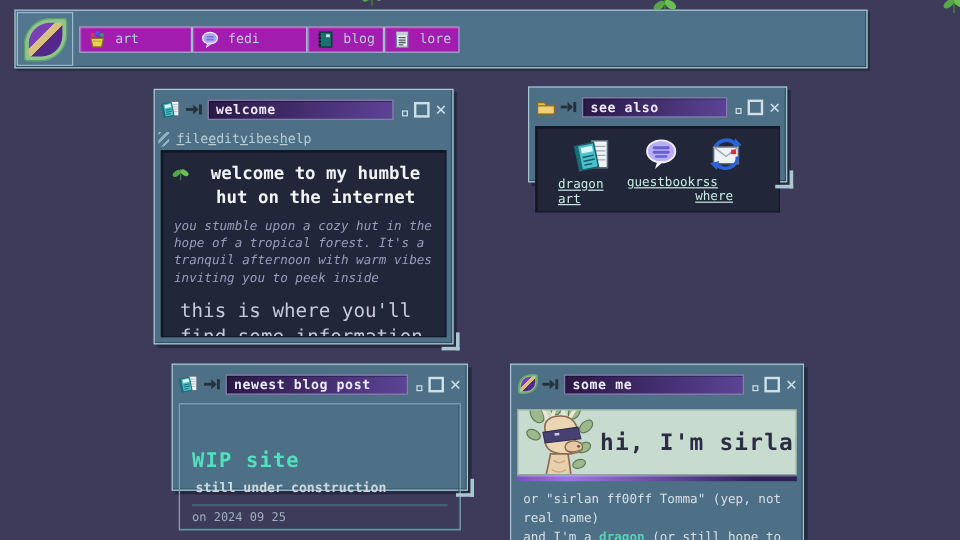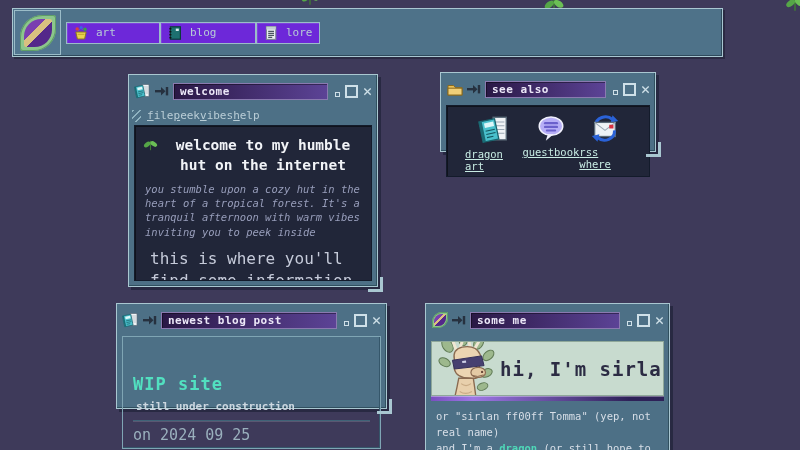--- a/index.html
+++ b/index.html
@@ -22,21 +22,21 @@
     background:#527690; display:flex; align-items:center; justify-content:center;
   }
   .leaf-logo { width:36px; height:36px; background:#8cc68c;
     border-radius:62% 8% 62% 8%; padding:4px;
     box-shadow: inset 0 0 0 1px #5e9e66; }
   .leaf-logo .inner { width:100%; height:100%; border-radius:62% 8% 62% 8%;
     background:linear-gradient(135deg,#7a3fb0 38%,#d9c080 38% 54%,#54288a 54%); }
   .btn-grid { display:grid; grid-template-columns:94px 96px; grid-auto-rows:22px;
     grid-auto-flow:column; margin-left:4px; }
   .bar-btn {
-    border:1px solid #9bbcc8; background:#6d28d9; display:flex; align-items:center;
+    border:1px solid #9bbcc8; background:#a21caf; display:flex; align-items:center;
     gap:7px; padding:0 6px; color:#b7ccd5; font-size:11px; cursor:pointer;
     box-shadow: inset 1px 1px 0 rgba(255,255,255,.12);
   }
   .bar-btn svg { flex:0 0 auto; }
 
   
   .deco { position:absolute; }
 
   
   .window {
@@ -84,27 +84,27 @@
 
   
   #win-seealso { left:440px; top:72px; width:216px; height:80px; }
   .links-row { flex:1; margin:0 5px 5px; background:#212639; border:1px solid #131b2b;
     box-shadow: inset 1px 1px 0 rgba(0,0,0,.5);
     display:flex; justify-content:space-between; padding:8px 18px 4px; }
   .link-item { display:flex; flex-direction:column; align-items:center; gap:3px; cursor:pointer; }
   .link-item .lbl { color:#c8ece4; font-size:10.5px; text-decoration:underline; }
 
   
-  #win-blog { left:116px; top:303px; width:271px; height:106px; }
+  #win-blog { left:143px; top:303px; width:247px; height:106px; }
   .blog-content { flex:1; margin:0 5px 5px; border:1px solid #7fa5b4;
     box-shadow: inset -1px -1px 0 #35566a; padding:5px 10px 4px; }
   .blog-h { color:#52e0c0; font-size:17px; font-weight:bold; letter-spacing:1px;margin-top:32px; }
   .blog-sub { color:#ccd7e0; font-size:11px; font-weight:bold; padding:6px 0 7px 3px; }
   .blog-hr { border:0; border-top:1px solid #3f6377; box-shadow:0 1px 0 rgba(255,255,255,.15); }
-  .blog-date { color:#9ab0bd; font-size:15px; padding-top:5px; }
+  .blog-date { color:#9ab0bd; font-size:10px; padding-top:5px; }
 
   
   #win-about { left:425px; top:303px; width:245px; height:170px; }
   .banner { margin:5px 5px 0; height:78px; background:#c8dbcf; border:1px solid #8fa89a;
     display:flex; align-items:center; overflow:hidden; }
   .banner .dragon { flex:0 0 auto; margin:2px 4px 0 6px; }
   .banner .hi { color:#2c2c44; font-size:19px; font-weight:bold; letter-spacing:1px; white-space:nowrap; }
   .grad-bar { height:7px; margin:0 5px;
     background:linear-gradient(90deg,#7a4fc0 0%,#9d76e4 18%,#2e2158 85%);
     box-shadow: inset 0 1px 0 rgba(255,255,255,.35); }
@@ -225,20 +225,26 @@
     </div>
     <div class="btn-grid">
       <div class="bar-btn">
         <svg width="16" height="16" viewBox="0 0 16 16">
             <use href="#i-art"></use>
           </svg>
         <span>art</span>
       </div>
       <div class="bar-btn">
         <svg width="16" height="16" viewBox="0 0 16 16">
+            <use href="#i-fedi"></use>
+          </svg>
+        <span>fedi</span>
+      </div>
+      <div class="bar-btn">
+        <svg width="16" height="16" viewBox="0 0 16 16">
             <use href="#i-blog"></use>
           </svg>
         <span>blog</span>
       </div>
       <div class="bar-btn">
         <svg width="16" height="16" viewBox="0 0 16 16">
             <use href="#i-lore"></use>
           </svg>
         <span>lore</span>
       </div>
@@ -259,32 +265,32 @@
       </span>
       <div class="title-box">welcome</div>
       <div class="controls">
         <div class="btn-min"></div>
         <div class="btn-max"></div>
         <div class="btn-close">✕</div>
       </div>
     </div>
     <div class="menubar">
       <span class="menu-item">file</span>
-      <span class="menu-item">peek</span>
+      <span class="menu-item">edit</span>
       <span class="menu-item">vibes</span>
       <span class="menu-item">help</span>
     </div>
     <div class="content-dark">
       <div class="welcome-head">
         <svg width="17" height="13" viewBox="0 0 16 12" style="margin-top:3px">
             <use href="#i-sprig"></use>
           </svg>
         <div class="txt">welcome to my humble hut on the internet</div>
       </div>
-      <div class="flavor">you stumble upon a cozy hut in the heart of a tropical forest. It's a tranquil afternoon with warm vibes inviting you to peek inside</div>
+      <div class="flavor">you stumble upon a cozy hut in the hope of a tropical forest. It's a tranquil afternoon with warm vibes inviting you to peek inside</div>
       <div class="wbody">this is where you'll find some information about me, friends, interests, thoughts...</div>
 
     </div>
     <div class="resize-corner"></div>
   </div>
 
   <div class="window" id="win-seealso">
     <div class="titlebar">
       <span class="win-icon">
         <svg width="16" height="15" viewBox="0 0 16 15">

